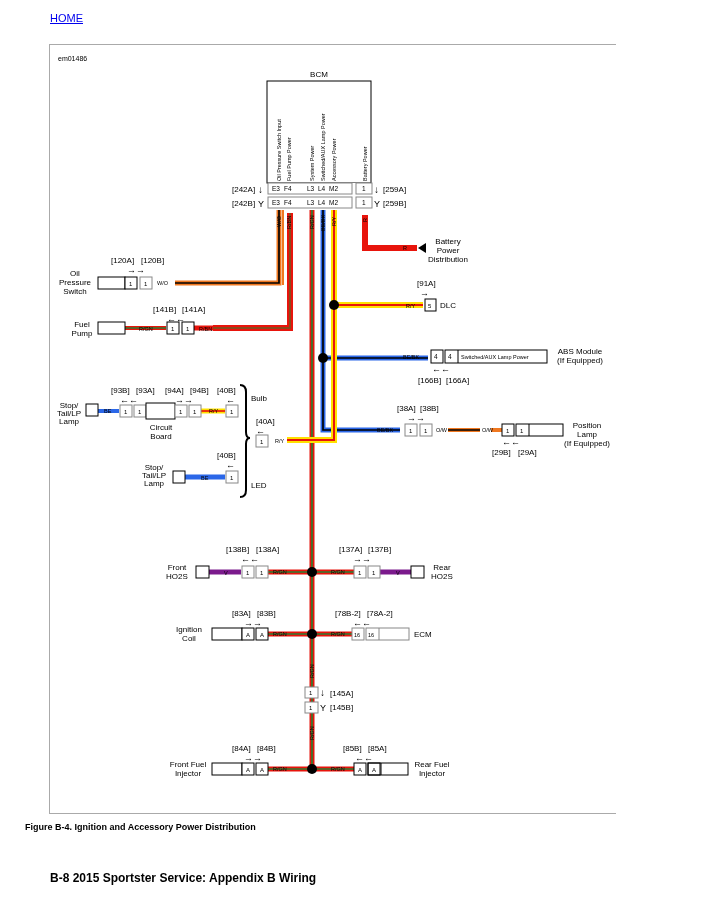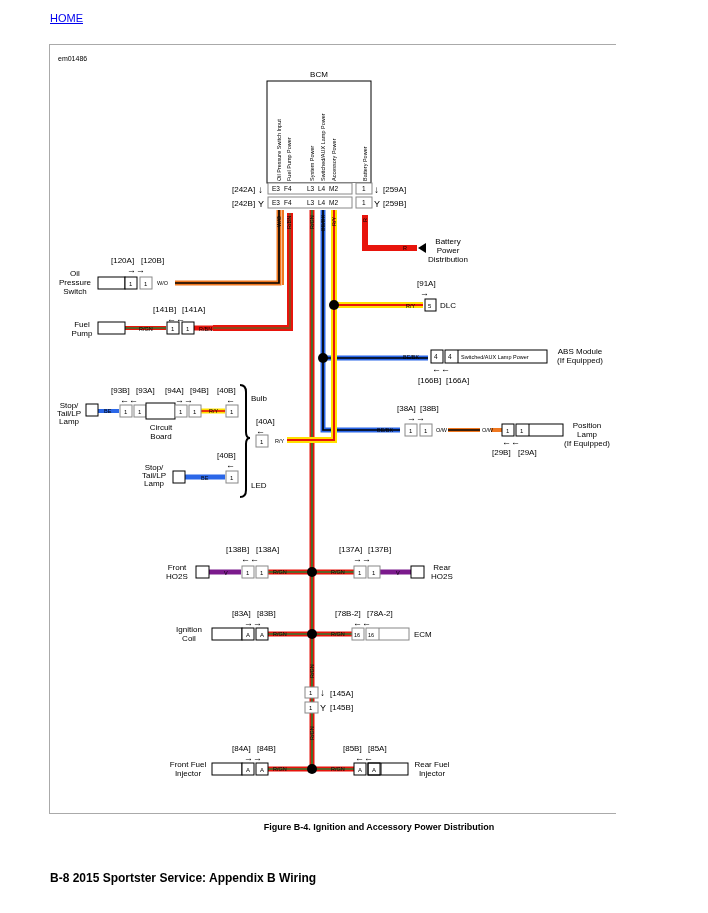--- a/index.html
+++ b/index.html
@@ -2,21 +2,21 @@
 <html><head>
 <meta charset="utf-8">
 <style>
   html, body { margin:0; padding:0; background:#fff; }
   body { width:708px; height:913px; position:relative; font-family:"Liberation Sans", sans-serif; overflow:hidden; }
   #home { position:absolute; left:50px; top:12px; font-size:11px; color:#0000ee; text-decoration:underline; cursor:pointer; }
   #frame { position:absolute; left:49px; top:44px; width:567px; height:770px; border:1px solid #aaa; border-right:none; box-sizing:border-box; }
   #figure-id { position:absolute; left:58px; top:55px; font-size:7px; color:#000; }
   svg { position:absolute; left:0; top:0; }
   svg text { font-family:"Liberation Sans", sans-serif; fill:#000; }
-  #caption { position:absolute; left:0; width:708px; top:822px; text-align:center; font-size:9px; font-weight:bold; }
+  #caption { position:absolute; left:0; width:708px; top:822px; font-size:9px; font-weight:bold; }
   #caption span { position:relative; left:25px; }
   #footer { position:absolute; left:50px; top:871px; font-size:12px; font-weight:bold; }
 </style>
 </head>
 <body>
 
 <a id="home">HOME</a>
 <div id="frame"></div>
 <div id="figure-id">em01486</div>
 

